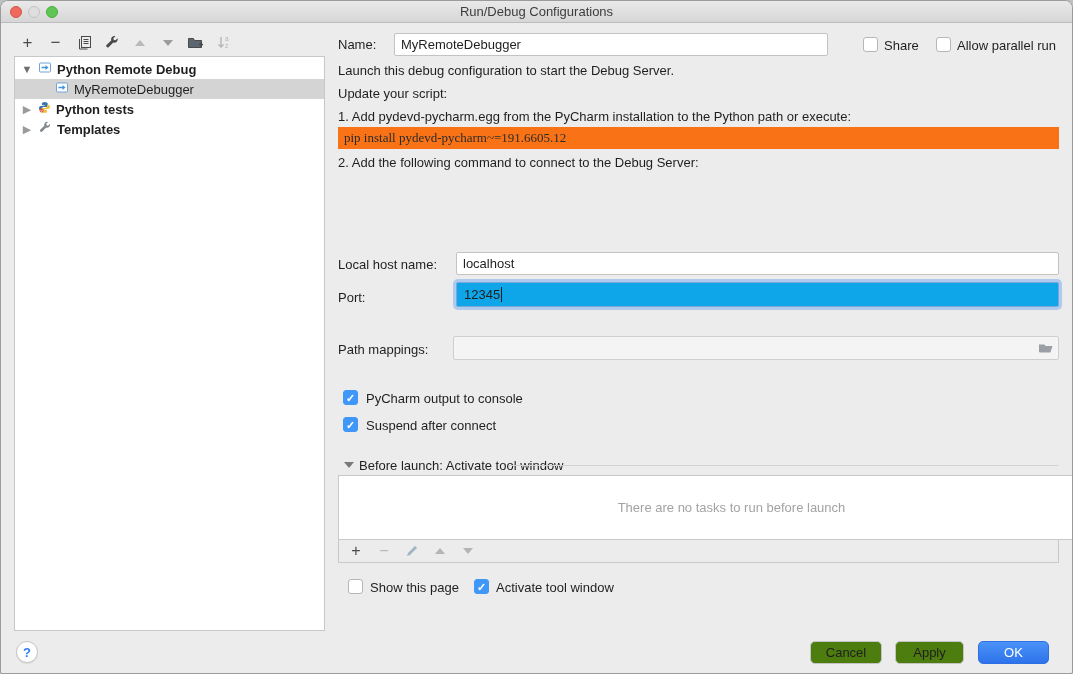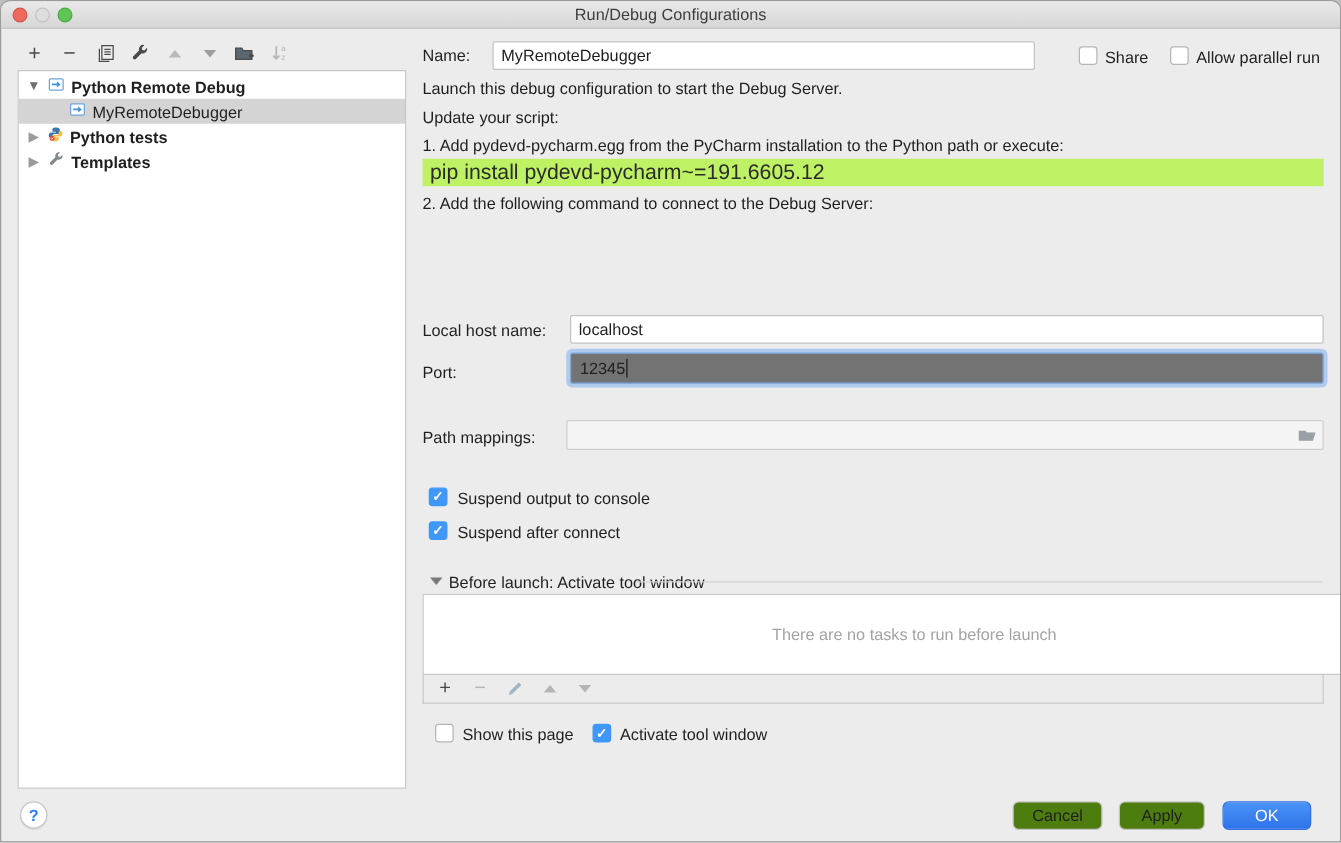--- a/index.html
+++ b/index.html
@@ -37,29 +37,29 @@
   .tree-row .bold { font-weight:bold; }
   .arrow-exp { color:#6e6e6e; font-size:11px; width:12px; text-align:center; }
   .arrow-col { color:#9b9b9b; font-size:11px; width:12px; text-align:center; }
   
   .lbl { position:absolute; white-space:nowrap; }
   input.txt {
     position:absolute; height:23px; background:#fff; border:1px solid #c3c3c3;
     border-radius:2px; padding:0 6px; font-family:"Liberation Sans",sans-serif; font-size:13px; color:#1f1f1f; outline:none;
   }
   .codebar {
-    position:absolute; background:#bef264; font-family:Liberation Sans, sans-serif;
-    font-size:17px; color:#2b2b2b;
+    position:absolute; background:#f97316; font-family:Liberation Serif, serif;
+    font-size:13px; color:#2b2b2b;
   }
   .cb { position:absolute; width:15px; height:15px; border-radius:3px; background:#fff; border:1px solid #b6b6b6; }
   .cb.checked { background:#3f97f7; border-color:#3f97f7; }
   .cb.checked::after { content:"✓"; position:absolute; left:0; top:0; width:100%; color:#fff; font-size:11px; font-weight:bold; text-align:center; line-height:14px; }
   .portwrap {
     position:absolute; left:455px; top:281px; width:603px; height:25px;
-    background:#737373; border:1px solid #7ba7dd; border-radius:2px;
+    background:#0ea5e9; border:1px solid #7ba7dd; border-radius:2px;
     box-shadow:0 0 0 3px #aecbee;
   }
   .portwrap .val { position:absolute; left:7px; top:4px; }
   .caret { position:absolute; left:44px; top:4px; width:1px; height:15px; background:#1b1b1b; }
   .pathfield {
     position:absolute; left:452px; top:335px; width:606px; height:24px;
     background:#f4f4f4; border:1px solid #cfcfcf; border-radius:2px;
   }
   .pathfield .foldericon { position:absolute; right:3px; top:3px; }
   
@@ -211,21 +211,21 @@
   <div class="pathfield">
     <span class="foldericon">
       <svg width="18" height="16" viewBox="0 0 18 16">
           <path d="M2.5 4.5h5l1 1.5h7l-2 6h-11z" fill="#9aa0a6"></path>
           <path d="M2.5 4.5v7.5h11" fill="none" stroke="#9aa0a6"></path>
         </svg>
     </span>
   </div>
 
   <span class="cb checked" style="left:342px; top:389px;"></span>
-  <span class="lbl" style="left:365px; top:390px;">Suspend output to console</span>
+  <span class="lbl" style="left:365px; top:390px;">PyCharm output to console</span>
   <span class="cb checked" style="left:342px; top:416px;"></span>
   <span class="lbl" style="left:365px; top:417px;">Suspend after connect</span>
 
   <span class="bl-tri"></span>
   <span class="lbl" style="left:358px; top:457px;">Before launch: Activate tool window</span>
   <span class="bl-line"></span>
   <div class="tasks-panel">
     <span>There are no tasks to run before launch</span>
   </div>
   <div class="tasks-toolbar">

